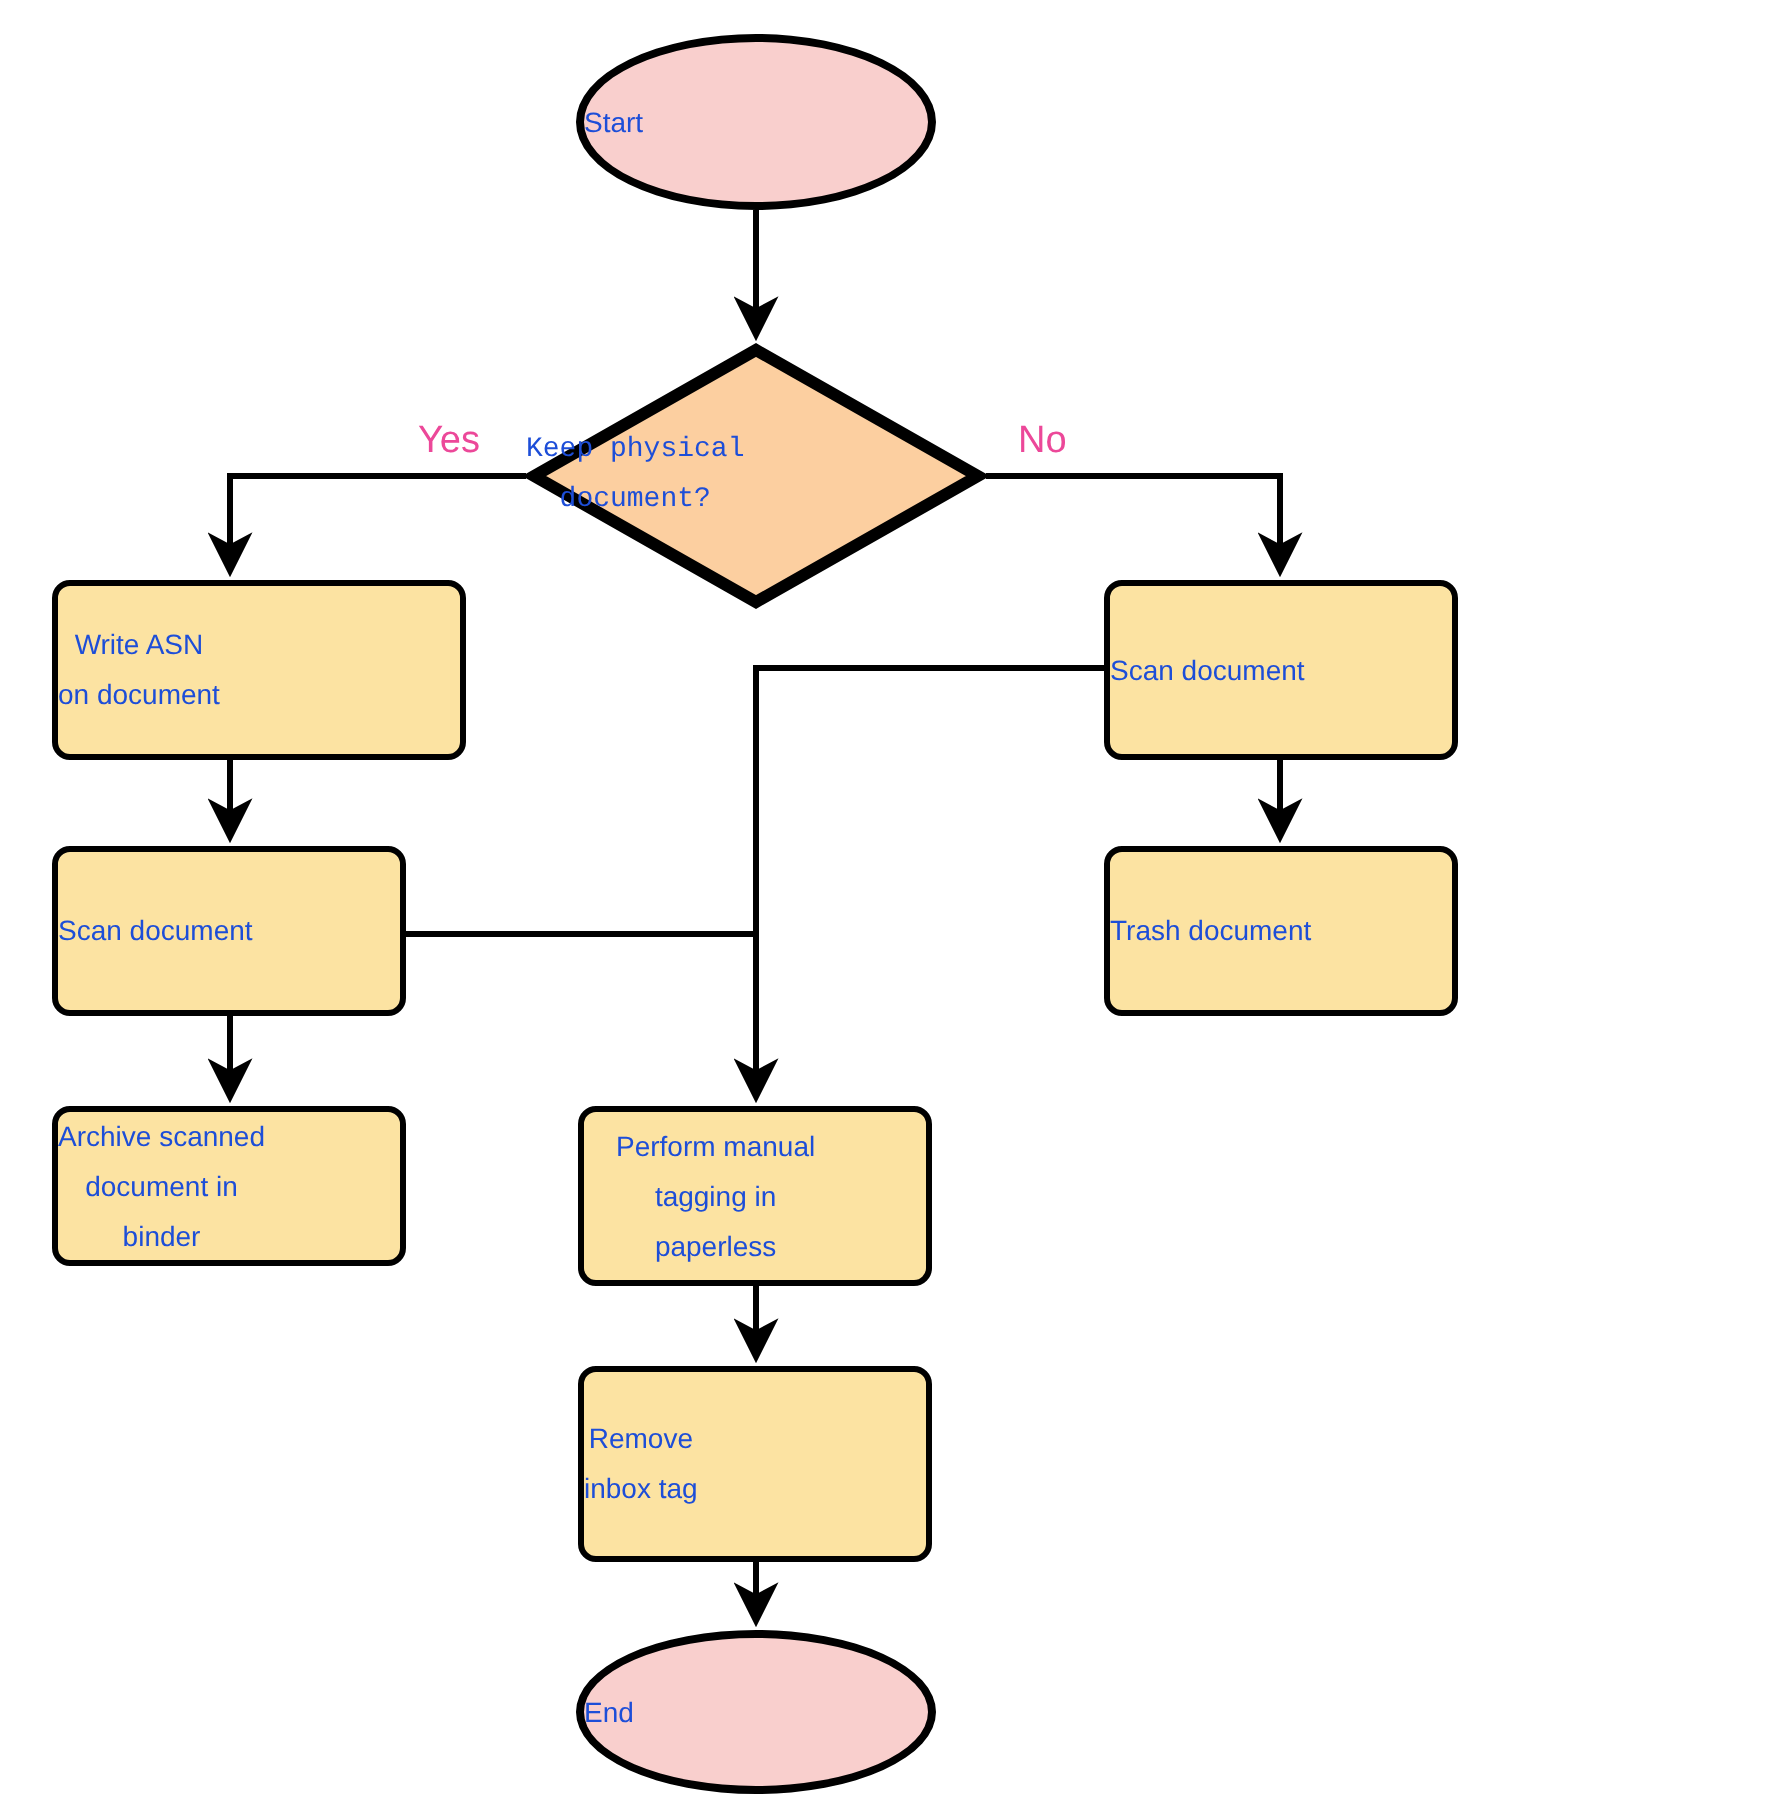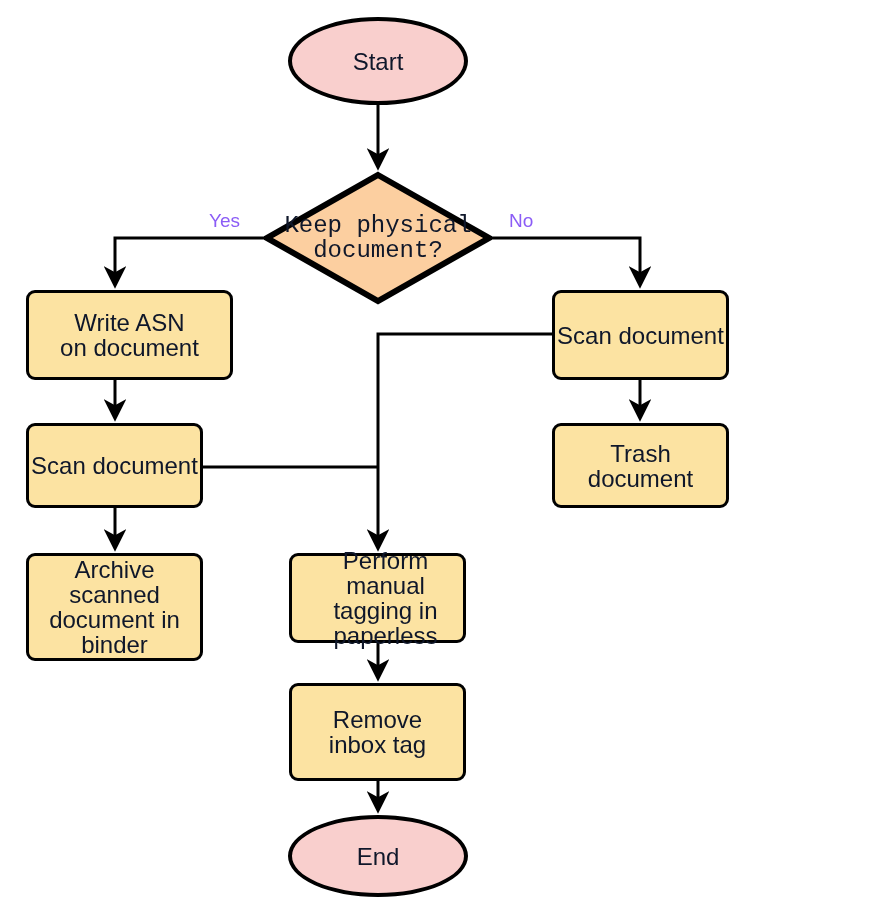--- a/index.html
+++ b/index.html
@@ -24,24 +24,24 @@
     left: 0;
     top: 0;
     width: 888px;
     height: 907px;
   }
   .node {
     position: absolute;
     box-sizing: border-box;
     display: flex;
     align-items: center;
-    justify-content: center;
+    justify-content: flex-start;
     text-align: center;
-    color: #0f172a;
-    font-size: 24px;
+    color: #1d4ed8;
+    font-size: 14px;
     line-height: 25px;
     white-space: pre-line;
     z-index: 2;
   }
   .node.process {
     border: 3px solid #000000;
     border-radius: 9px;
     background: #fce3a2;
   }
   .node.terminator {
@@ -63,21 +63,21 @@
     z-index: 1;
   }
   .decision .node-label {
     position: relative;
     z-index: 2;
   }
   .edge-label {
     position: absolute;
     font-size: 19px;
     line-height: 22px;
-    color: #8b5cf6;
+    color: #ec4899;
     z-index: 3;
     background: transparent;
     text-align: right;
   }
   .annotation {
     position: absolute;
     font-style: italic;
     font-size: 19px;
     line-height: 25px;
     color: #000000;
@@ -140,21 +140,21 @@
 
   <div class="node process" style="left:26px; top:290px; width:207px; height:90px;">
     <span class="node-label">Write ASN
 on document</span>
   </div>
 
   <div class="node process" style="left:26px; top:423px; width:177px; height:85px;">
     <span class="node-label">Scan document</span>
   </div>
 
-  <div class="node process" style="left:26px; top:553px; width:177px; height:108px;">
+  <div class="node process" style="left:26px; top:553px; width:177px; height:80px;">
     <span class="node-label">Archive scanned
 document in
 binder</span>
   </div>
 
   <div class="node process" style="left:552px; top:290px; width:177px; height:90px;">
     <span class="node-label">Scan document</span>
   </div>
 
   <div class="node process" style="left:552px; top:423px; width:177px; height:85px;">

